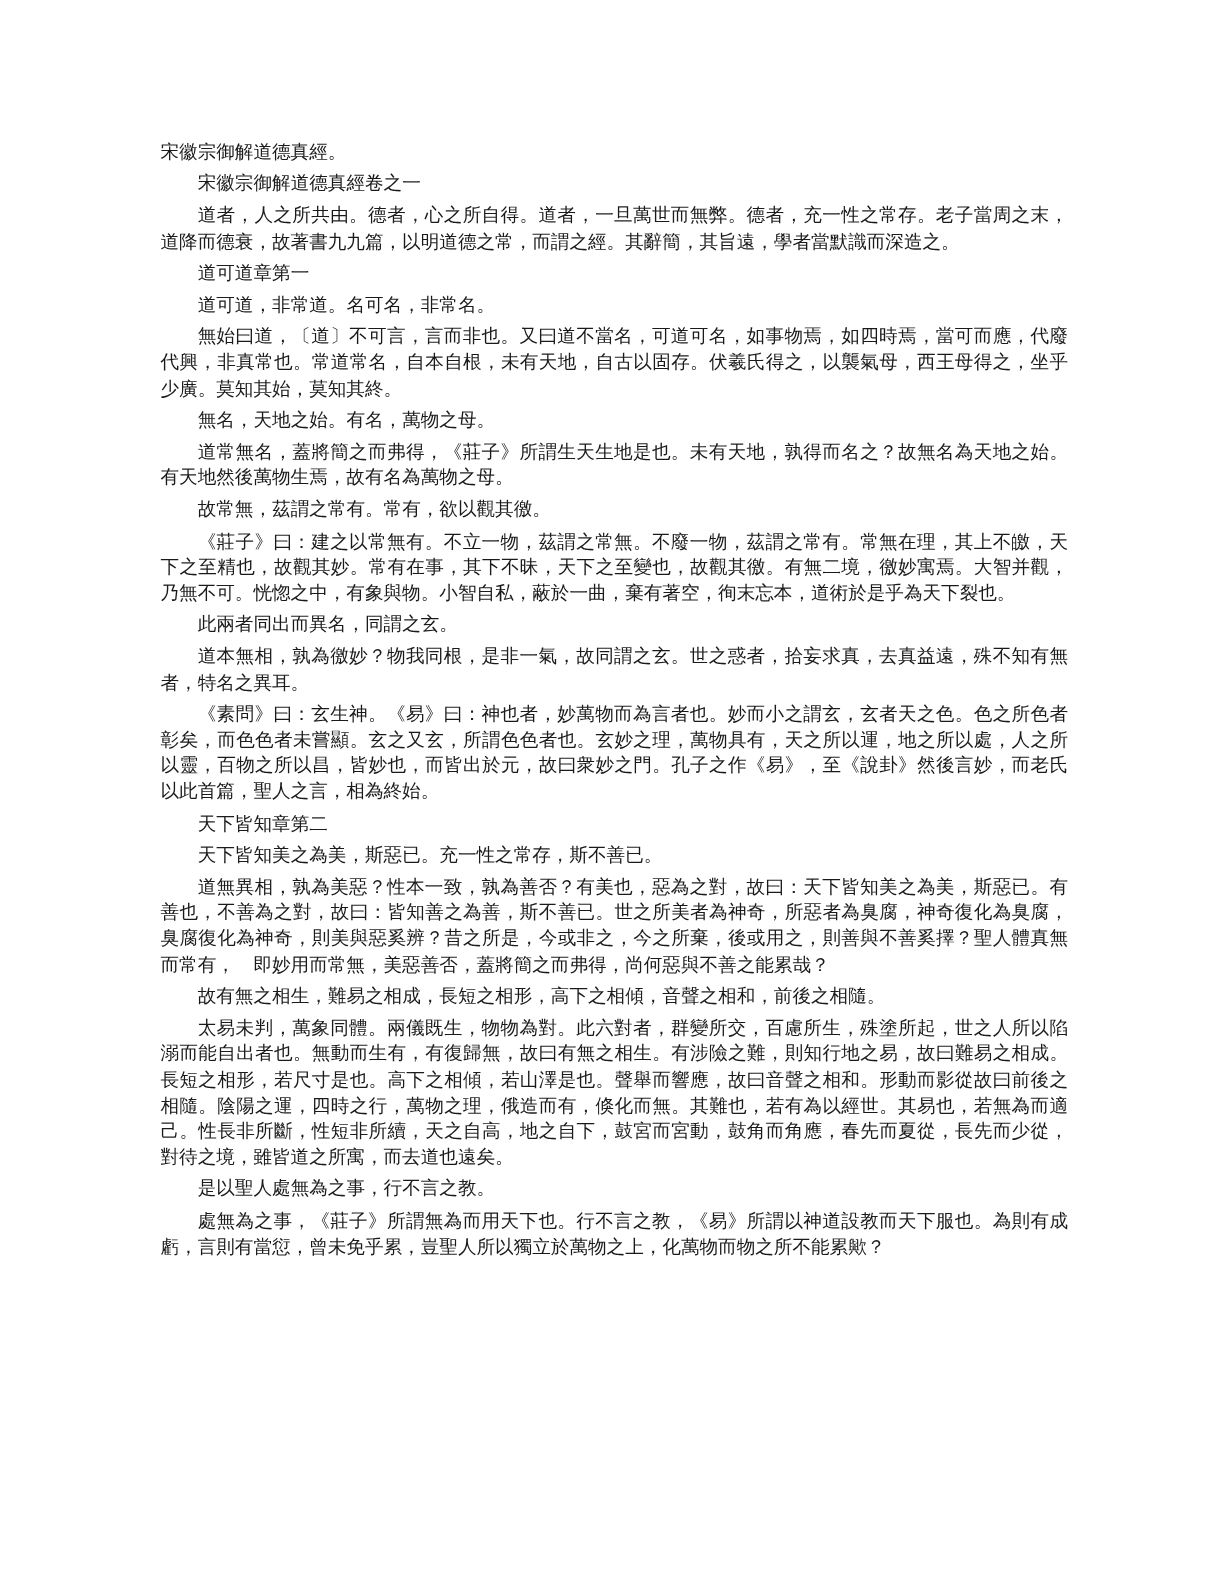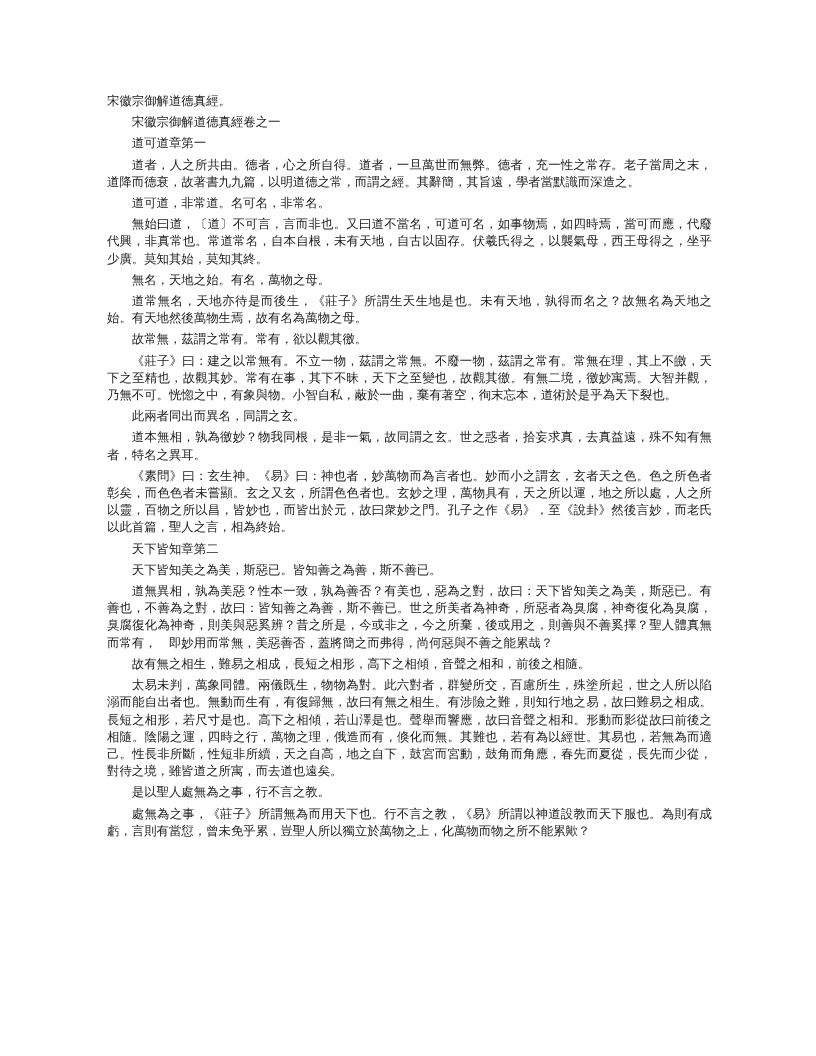--- a/index.html
+++ b/index.html
@@ -40,32 +40,32 @@
     text-indent: 0;
   }
 </style>
 </head>
 <body>
 
 <div class="page">
   <div class="doc-body" id="doc-body">
   <p class="para flush">宋徽宗御解道德真經。</p>
       <p class="para">宋徽宗御解道德真經卷之一</p>
+      <p class="para">道者，人之所共由。德者，心之所自得。道者，一旦萬世而無弊。德者，充一性之常存。老子當周之末，道降而德衰，故著書九九篇，以明道德之常，而謂之經。其辭簡，其旨遠，學者當默識而深造之。</p>
       <p class="para">道可道章第一</p>
-      <p class="para">道者，人之所共由。德者，心之所自得。道者，一旦萬世而無弊。德者，充一性之常存。老子當周之末，道降而德衰，故著書九九篇，以明道德之常，而謂之經。其辭簡，其旨遠，學者當默識而深造之。</p>
       <p class="para">道可道，非常道。名可名，非常名。</p>
       <p class="para">無始曰道，〔道〕不可言，言而非也。又曰道不當名，可道可名，如事物焉，如四時焉，當可而應，代廢代興，非真常也。常道常名，自本自根，未有天地，自古以固存。伏羲氏得之，以襲氣母，西王母得之，坐乎少廣。莫知其始，莫知其終。</p>
       <p class="para">無名，天地之始。有名，萬物之母。</p>
-      <p class="para">道常無名，天地亦待是而後生，《莊子》所謂生天生地是也。未有天地，孰得而名之？故無名為天地之始。有天地然後萬物生焉，故有名為萬物之母。</p>
+      <p class="para">道常無名，蓋將簡之而弗得，《莊子》所謂生天生地是也。未有天地，孰得而名之？故無名為天地之始。有天地然後萬物生焉，故有名為萬物之母。</p>
       <p class="para">故常無，茲謂之常有。常有，欲以觀其徼。</p>
       <p class="para">《莊子》曰：建之以常無有。不立一物，茲謂之常無。不廢一物，茲謂之常有。常無在理，其上不皦，天下之至精也，故觀其妙。常有在事，其下不昧，天下之至變也，故觀其徼。有無二境，徼妙寓焉。大智并觀，乃無不可。恍惚之中，有象與物。小智自私，蔽於一曲，棄有著空，徇末忘本，道術於是乎為天下裂也。</p>
       <p class="para">此兩者同出而異名，同謂之玄。</p>
       <p class="para">道本無相，孰為徼妙？物我同根，是非一氣，故同謂之玄。世之惑者，拾妄求真，去真益遠，殊不知有無者，特名之異耳。</p>
       <p class="para">《素問》曰：玄生神。《易》曰：神也者，妙萬物而為言者也。妙而小之謂玄，玄者天之色。色之所色者彰矣，而色色者未嘗顯。玄之又玄，所謂色色者也。玄妙之理，萬物具有，天之所以運，地之所以處，人之所以靈，百物之所以昌，皆妙也，而皆出於元，故曰衆妙之門。孔子之作《易》，至《說卦》然後言妙，而老氏以此首篇，聖人之言，相為終始。</p>
       <p class="para">天下皆知章第二</p>
-      <p class="para">天下皆知美之為美，斯惡已。皆知善之為善，斯不善已。</p>
+      <p class="para">天下皆知美之為美，斯惡已。充一性之常存，斯不善已。</p>
       <p class="para">道無異相，孰為美惡？性本一致，孰為善否？有美也，惡為之對，故曰：天下皆知美之為美，斯惡已。有善也，不善為之對，故曰：皆知善之為善，斯不善已。世之所美者為神奇，所惡者為臭腐，神奇復化為臭腐，臭腐復化為神奇，則美與惡奚辨？昔之所是，今或非之，今之所棄，後或用之，則善與不善奚擇？聖人體真無而常有，　即妙用而常無，美惡善否，蓋將簡之而弗得，尚何惡與不善之能累哉？</p>
       <p class="para">故有無之相生，難易之相成，長短之相形，高下之相傾，音聲之相和，前後之相隨。</p>
       <p class="para">太易未判，萬象同體。兩儀既生，物物為對。此六對者，群變所交，百慮所生，殊塗所起，世之人所以陷溺而能自出者也。無動而生有，有復歸無，故曰有無之相生。有涉險之難，則知行地之易，故曰難易之相成。長短之相形，若尺寸是也。高下之相傾，若山澤是也。聲舉而響應，故曰音聲之相和。形動而影從故曰前後之相隨。陰陽之運，四時之行，萬物之理，俄造而有，倏化而無。其難也，若有為以經世。其易也，若無為而適己。性長非所斷，性短非所續，天之自高，地之自下，鼓宮而宮動，鼓角而角應，春先而夏從，長先而少從，對待之境，雖皆道之所寓，而去道也遠矣。</p>
       <p class="para">是以聖人處無為之事，行不言之教。</p>
       <p class="para">處無為之事，《莊子》所謂無為而用天下也。行不言之教，《易》所謂以神道設教而天下服也。為則有成虧，言則有當愆，曾未免乎累，豈聖人所以獨立於萬物之上，化萬物而物之所不能累歟？</p>
     </div>
 </div>
 
 </body></html>

